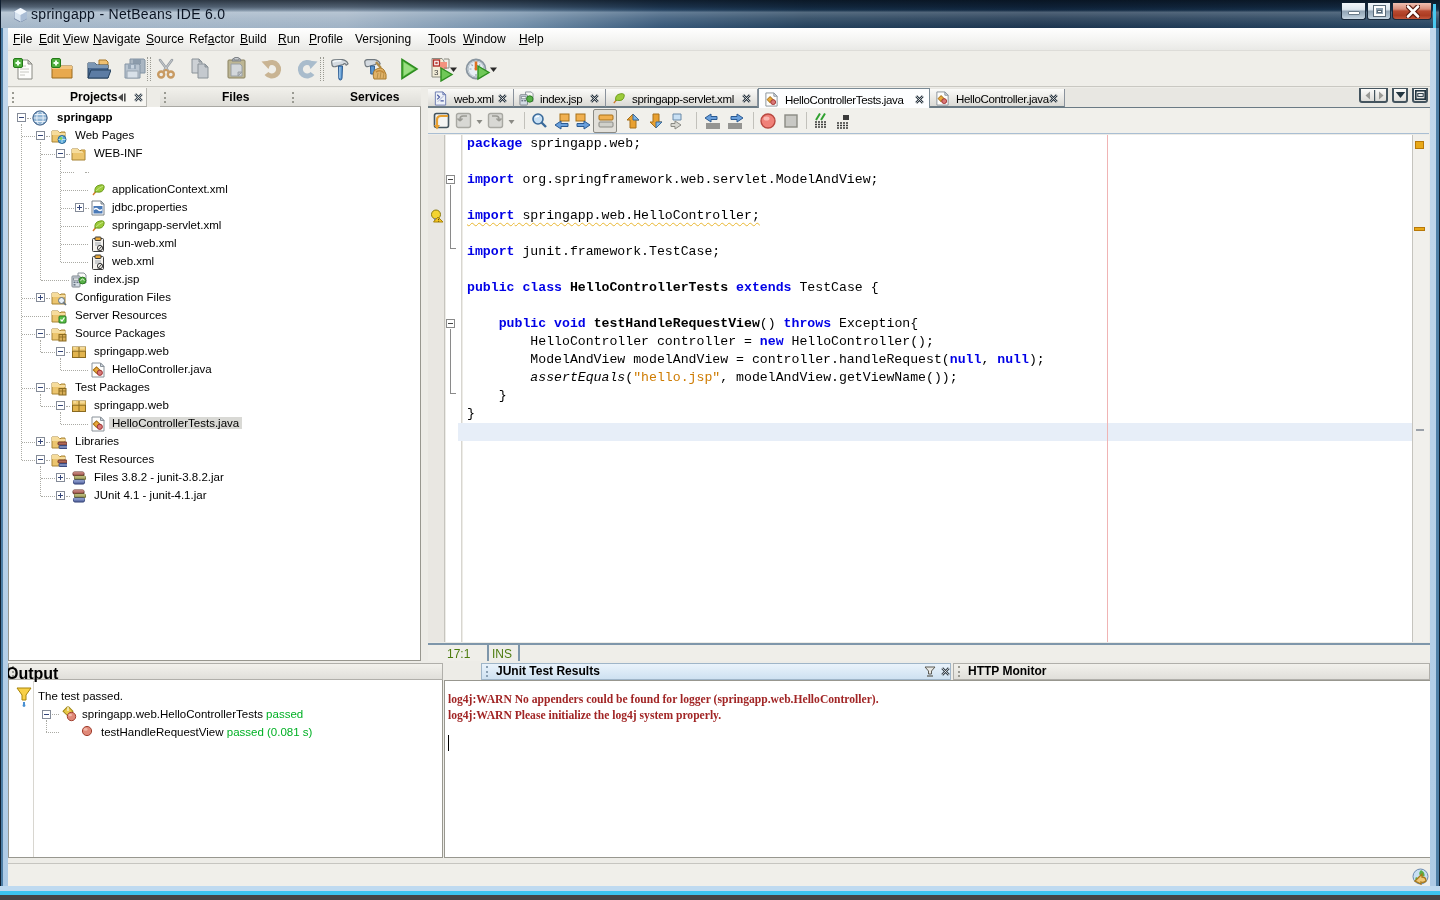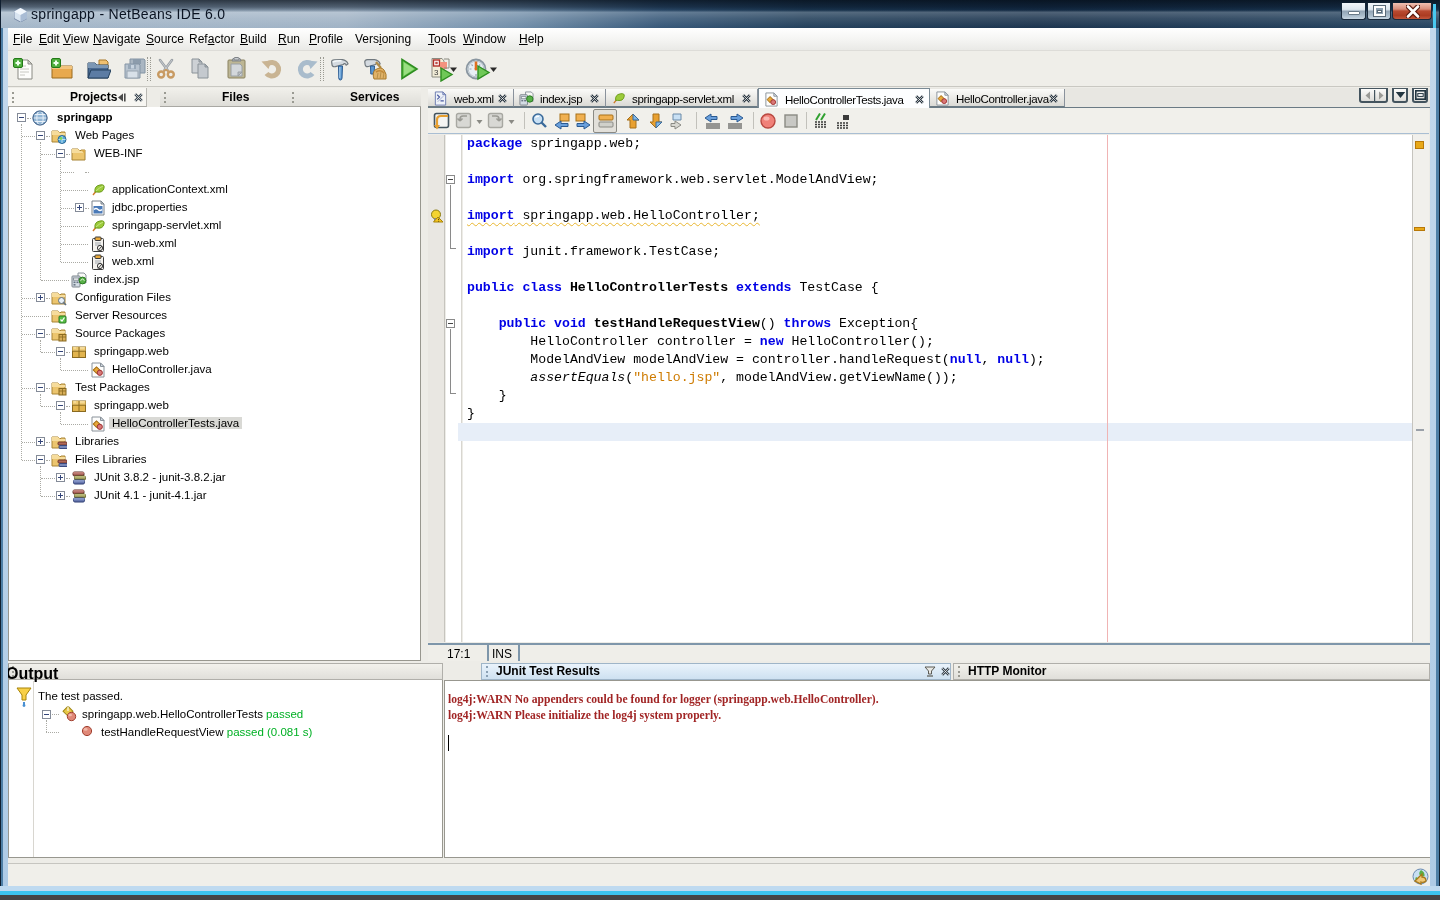--- a/index.html
+++ b/index.html
@@ -78,21 +78,21 @@
 #redline { left:1107px; top:135px; width:1px; height:507px; background:#F0B4B4; }
 #caretline { left:458px; top:423px; width:954px; height:18px; background:#E7EEF8; }
 .cl { position:absolute; left:5px; white-space:pre; font-family:"Liberation Mono",monospace; font-size:13.2px; line-height:18px; height:18px; color:#000; }
 .kw { color:#0000E6; font-weight:bold; }
 .str { color:#CE7B00; }
 .warnu { text-decoration:underline wavy #E9B630 1px; text-underline-offset:3px; }
 .fold { position:absolute; width:9px; height:9px; border:1px solid #8A8A8A; background:#FFF; }
 .fold i { position:absolute; left:1px; top:3px; width:5px; height:1px; background:#444; }
 .fline { position:absolute; width:1px; background:#8A8A8A; }
 .ftick { position:absolute; height:1px; background:#8A8A8A; }
-#edstatus { left:428px; top:643px; width:1002px; height:18px; background:#EFEEE9; border-top:2px solid #7E96AA; font-size:12px; color:#000000; }
+#edstatus { left:428px; top:643px; width:1002px; height:18px; background:#EFEEE9; border-top:2px solid #7E96AA; font-size:12px; color:#4d7c0f; }
 .esdiv { position:absolute; top:0; width:2px; height:16px; background:#7E96AA; }
 
 #outhead { left:8px; top:663px; width:435px; height:17px; background:linear-gradient(180deg,#F2F1EC,#E0DFDA); border:1px solid #B0AFAA; border-left:1px solid #98978F; }
 #outbody { left:8px; top:680px; width:435px; height:178px; background:#FFF; border:1px solid #98978F; border-top:none; }
 #jhead { left:481px; top:663px; width:470px; height:17px; background:linear-gradient(180deg,#EAF3FB,#CEE1F1); border:1px solid #9FB5C8; }
 #hhead { left:953px; top:663px; width:477px; height:17px; background:linear-gradient(180deg,#F2F1EC,#E0DFDA); border:1px solid #B0AFAA; }
 #jbody { left:444px; top:680px; width:987px; height:178px; background:#FFF; border:1px solid #98978F; border-top:1px solid #98978F; }
 .hlabel { position:absolute; top:1px; font-size:12px; font-weight:bold; color:#000; }
 .jlog { position:absolute; left:5px; white-space:pre; font-family:Liberation Serif, serif; font-size:11.6px; font-weight:bold; line-height:16px; color:#A12525; }
 .orow { position:absolute; font-size:11.5px; color:#000; height:18px; }
@@ -518,36 +518,36 @@
 <div class="abs trow" style="left:0;top:451px;width:413px">
 <div class="ebox " style="left:36px">
         <i></i>
       </div>
 <svg class="tico" style="left:51px" viewBox="0 0 16 16">
         <path d="M1 3 L7 3 L9 5 L10 4 L14 4 L14 14 L1 14 Z" fill="#ECC56E" stroke="#A88434"></path>
         <path d="M1 3 L7 3 L9 5 L14 5 L14 7 L1 7 Z" fill="#F6DC9C"></path>
         <rect x="7" y="8" width="9" height="3" rx="1" fill="#B06858" stroke="#70362A"></rect>
         <rect x="8" y="11.5" width="9" height="3" rx="1" fill="#7888B8" stroke="#3A4A80"></rect>
       </svg>
-<span class="lbl" style="left:75px">Files Libraries</span>
+<span class="lbl" style="left:75px">Test Resources</span>
 </div>
 <div class="abs trow" style="left:0;top:469px;width:413px">
 <div class="ebox plus" style="left:56px">
         <i></i>
         <u></u>
       </div>
 <svg class="tico" style="left:71px" viewBox="0 0 16 16">
         <rect x="2" y="2" width="11" height="4" rx="1.4" fill="#A86058" stroke="#5A2A22"></rect>
         <rect x="2" y="2" width="11" height="1.8" rx="0.9" fill="#C08078"></rect>
         <rect x="3.5" y="6" width="11" height="4" rx="1.4" fill="#9A9A58" stroke="#5A5A22"></rect>
         <rect x="3.5" y="6" width="11" height="1.8" rx="0.9" fill="#B8B878"></rect>
         <rect x="2.5" y="10" width="11" height="4" rx="1.4" fill="#6878B0" stroke="#2A3A70"></rect>
         <rect x="2.5" y="10" width="11" height="1.8" rx="0.9" fill="#8898C8"></rect>
       </svg>
-<span class="lbl" style="left:94px">JUnit 3.8.2 - junit-3.8.2.jar</span>
+<span class="lbl" style="left:94px">Files 3.8.2 - junit-3.8.2.jar</span>
 </div>
 <div class="abs trow" style="left:0;top:487px;width:413px">
 <div class="ebox plus" style="left:56px">
         <i></i>
         <u></u>
       </div>
 <svg class="tico" style="left:71px" viewBox="0 0 16 16">
         <rect x="2" y="2" width="11" height="4" rx="1.4" fill="#A86058" stroke="#5A2A22"></rect>
         <rect x="2" y="2" width="11" height="1.8" rx="0.9" fill="#C08078"></rect>
         <rect x="3.5" y="6" width="11" height="4" rx="1.4" fill="#9A9A58" stroke="#5A5A22"></rect>

